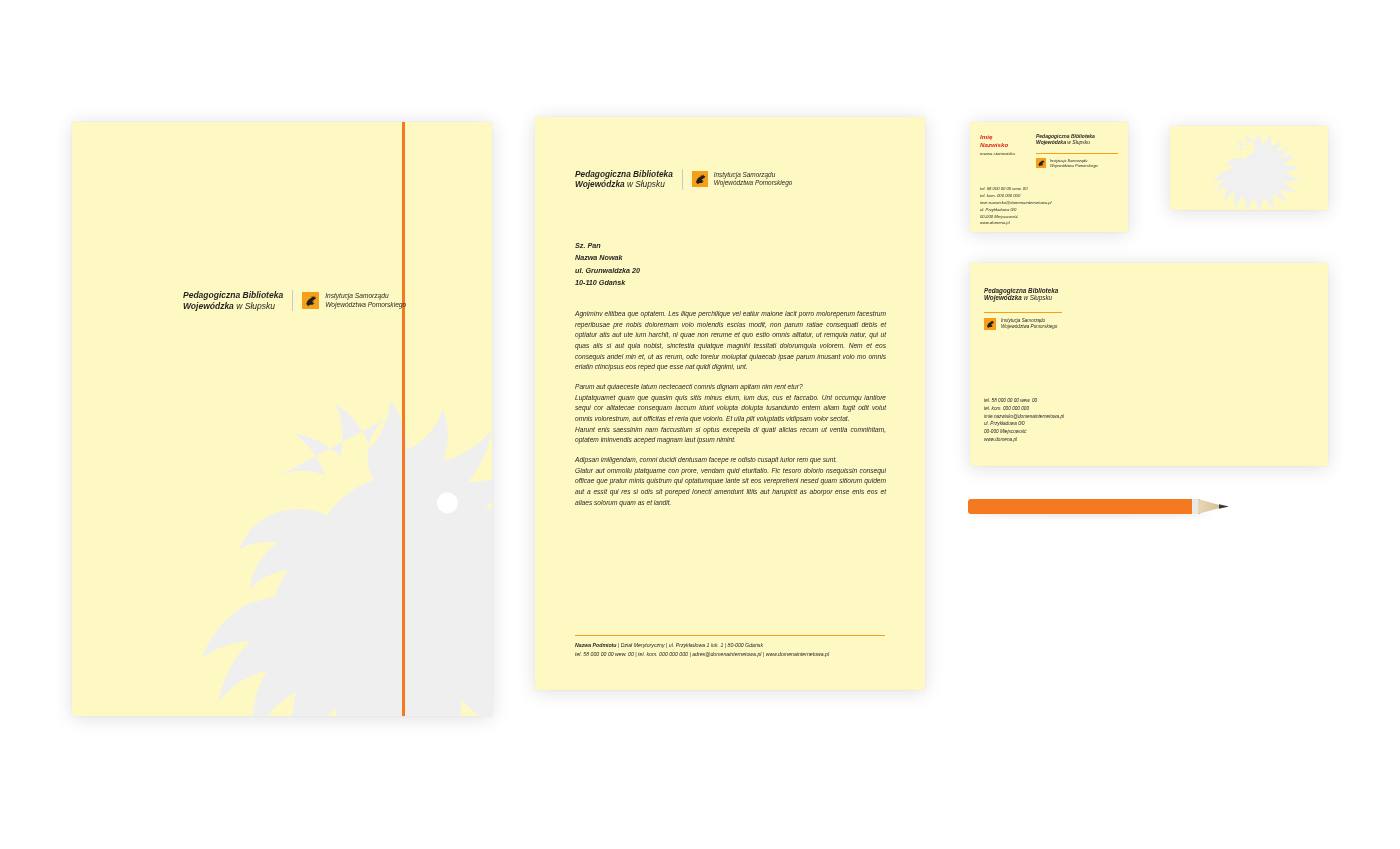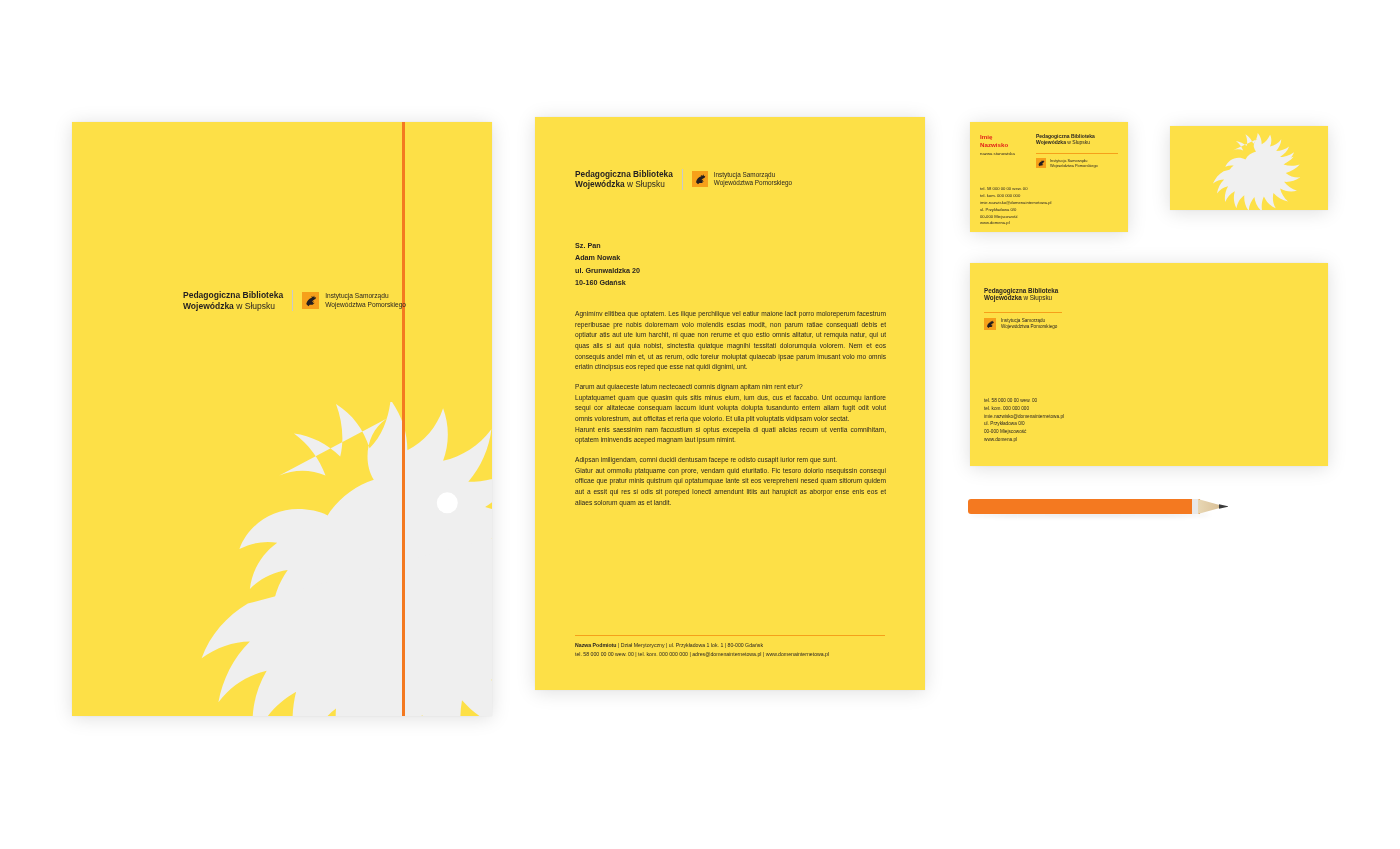--- a/index.html
+++ b/index.html
@@ -17,23 +17,24 @@
   }
   .stage {
     position: absolute;
     inset: 0;
     background: #ffffff;
   }
 
   
   .sheet {
     position: absolute;
-    background: #fde047;
+    background: #fef9c3;
     box-shadow: 0 2px 18px rgba(0,0,0,0.13), 0 0 1px rgba(0,0,0,0.10);
     overflow: hidden;
+    font-style: italic;
   }
 
   
   .lockup {
     display: flex;
     align-items: center;
   }
   .lockup .brand {
     line-height: 1.25;
     white-space: nowrap;
@@ -257,23 +258,23 @@
         </svg>
       </div>
       <div class="gov" style="margin-left:6px;">
         <div>Instytucja Samorządu</div>
         <div>Województwa Pomorskiego</div>
       </div>
     </div>
 
     <div class="addressee">
       <div>Sz. Pan</div>
-      <div>Adam Nowak</div>
+      <div>Nazwa Nowak</div>
       <div>ul. Grunwaldzka 20</div>
-      <div>10-160 Gdańsk</div>
+      <div>10-110 Gdańsk</div>
     </div>
 
     <div class="body">
       <p>Agnimínv elitibea que optatem. Les ilique perchilique vel eatiur maione lacit porro moloreperum facestrum reperibusae pre nobis dolorernam volo molendis escias modit, non parum ratiae consequati debis et optiatur atis aut ute ium harchit, ni quae non rerume et quo estio omnis alitatur, ut remquia natur, qui ut quas alis si aut quia nobist, sinctestia quiatque magnihi tessitati dolorumquia volorem. Nem et eos consequis andel min et, ut as rerum, odic toreiur moluptat quiaecab ipsae parum imusant volo mo omnis eriatin ctincipsus eos reped que esse nat quidi dignimi, unt.</p>
       <p class="tight">Parum aut quiaeceste latum nectecaecti comnis dignam apitam nim rent etur?</p>
       <p class="tight">Luptatquamet quam que quasim quis sitis minus eium, ium dus, cus et faccabo. Unt occumqu iantiore sequi cor alitatecae consequam laccum idunt volupta dolupta tusandunto entem aliam fugit odit volut omnis volorestrum, aut officitas et reria que volorio. Et ulla plit voluptatis vidipsam volor sectat.</p>
       <p>Harunt enis saessinim nam faccustium si optus excepelia di quati alicias recum ut ventia comnihitam, optatem iminvendis aceped magnam laut ipsum nimint.</p>
       <p class="tight">Adipsan imiligendam, comni ducidi dentusam facepe re odisto cusapit iurior rem que sunt.</p>
       <p>Giatur aut ommollu ptatquame con prore, vendam quid eturitatio. Fic tesoro dolorio nsequissin consequi officae que pratur minis quistrum qui optatumquae lante sit eos verepreheni nesed quam sitiorum quidem aut a essit qui res si odis sit poreped Ionecti amendunt litiis aut harupicit as aborpor ense enis eos et aliaes solorum quam as et landit.</p>
     </div>

